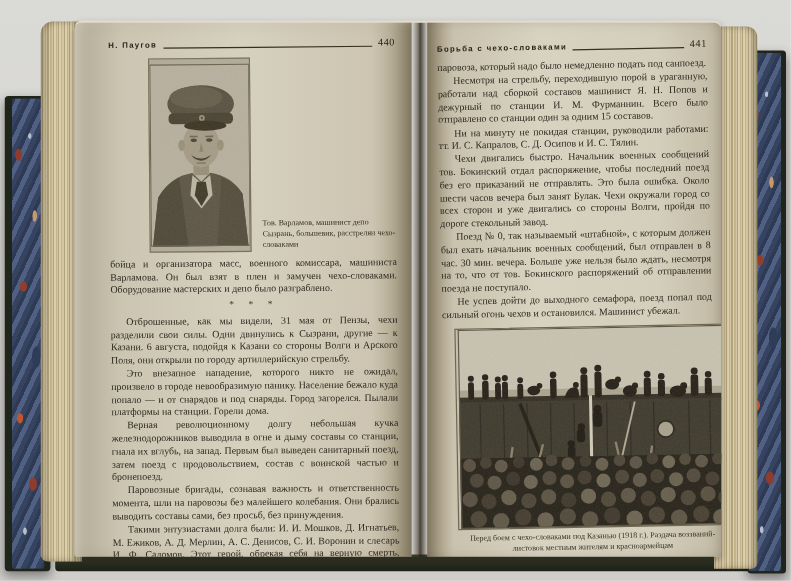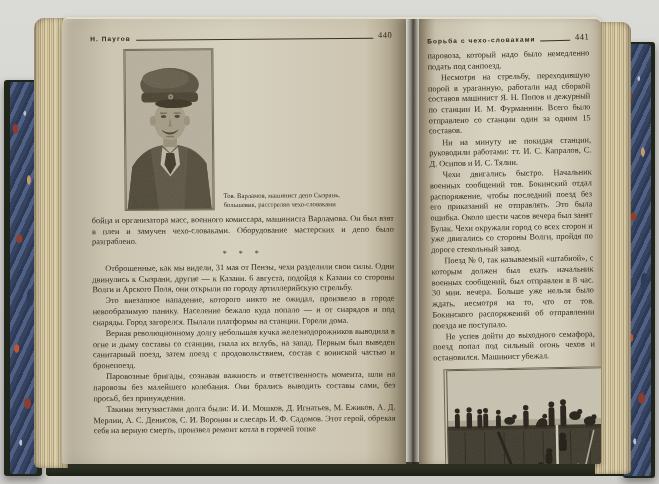--- a/index.html
+++ b/index.html
@@ -36,21 +36,21 @@
     background:repeating-linear-gradient(90deg,#d3c6a2 0 1px,#b2a37b 1px 2px,#dccfae 2px 3.5px,#c3b48c 3.5px 4.5px);}
   .edge-left{left:30px;top:12px;bottom:10px;width:34px;border-radius:10px 0 0 6px;
     box-shadow:inset 3px 0 5px rgba(70,60,40,.45);}
   .edge-right{right:24px;top:16px;bottom:4px;width:36px;border-radius:0 9px 5px 0;
     box-shadow:inset -3px 0 5px rgba(70,60,40,.45);}
   
   .pages{position:absolute;left:58px;top:11px;right:54px;bottom:14px;display:flex;z-index:4;
     border-top:2px solid #e3dcc6;border-radius:7px 7px 3px 3px;
     box-shadow:0 3px 6px rgba(30,25,15,.35);}
   .page{position:relative;overflow:hidden;}
-  .page-left{width:344px;border-radius:6px 0 0 2px;
+  .page-left{width:281px;border-radius:6px 0 0 2px;
     background:linear-gradient(90deg,#b3ab97 0%,#ccc5b2 14%,#d6d0bf 50%,#cdc5b1 88%,#a89d83 100%);
     box-shadow:inset 8px 2px 12px -7px rgba(255,255,245,.5), inset -14px 0 18px -10px rgba(60,50,32,.55);}
   .gutter{width:13px;background:linear-gradient(90deg,rgba(80,70,50,0) 0%,rgba(62,54,38,.55) 40%,rgba(38,32,20,.8) 55%,rgba(80,70,50,.1) 100%);}
   .page-right{flex:1;border-radius:0 6px 2px 0;
     background:linear-gradient(90deg,#a1967c 0%,#c9c2ae 9%,#d8d2c1 38%,#d4cebc 78%,#c2baa4 100%);
     box-shadow:inset 12px 0 16px -10px rgba(60,50,32,.55), inset -8px 0 10px -7px rgba(120,108,85,.5);}
   .page-inner{position:absolute;inset:0;color:#2e2a21;}
   .page-left .page-inner{padding:12px 12px 0 30px;transform:rotate(-.5deg);}
   .page-right .page-inner{padding:14px 8px 0 12px;transform:rotate(-1.1deg);}
   

